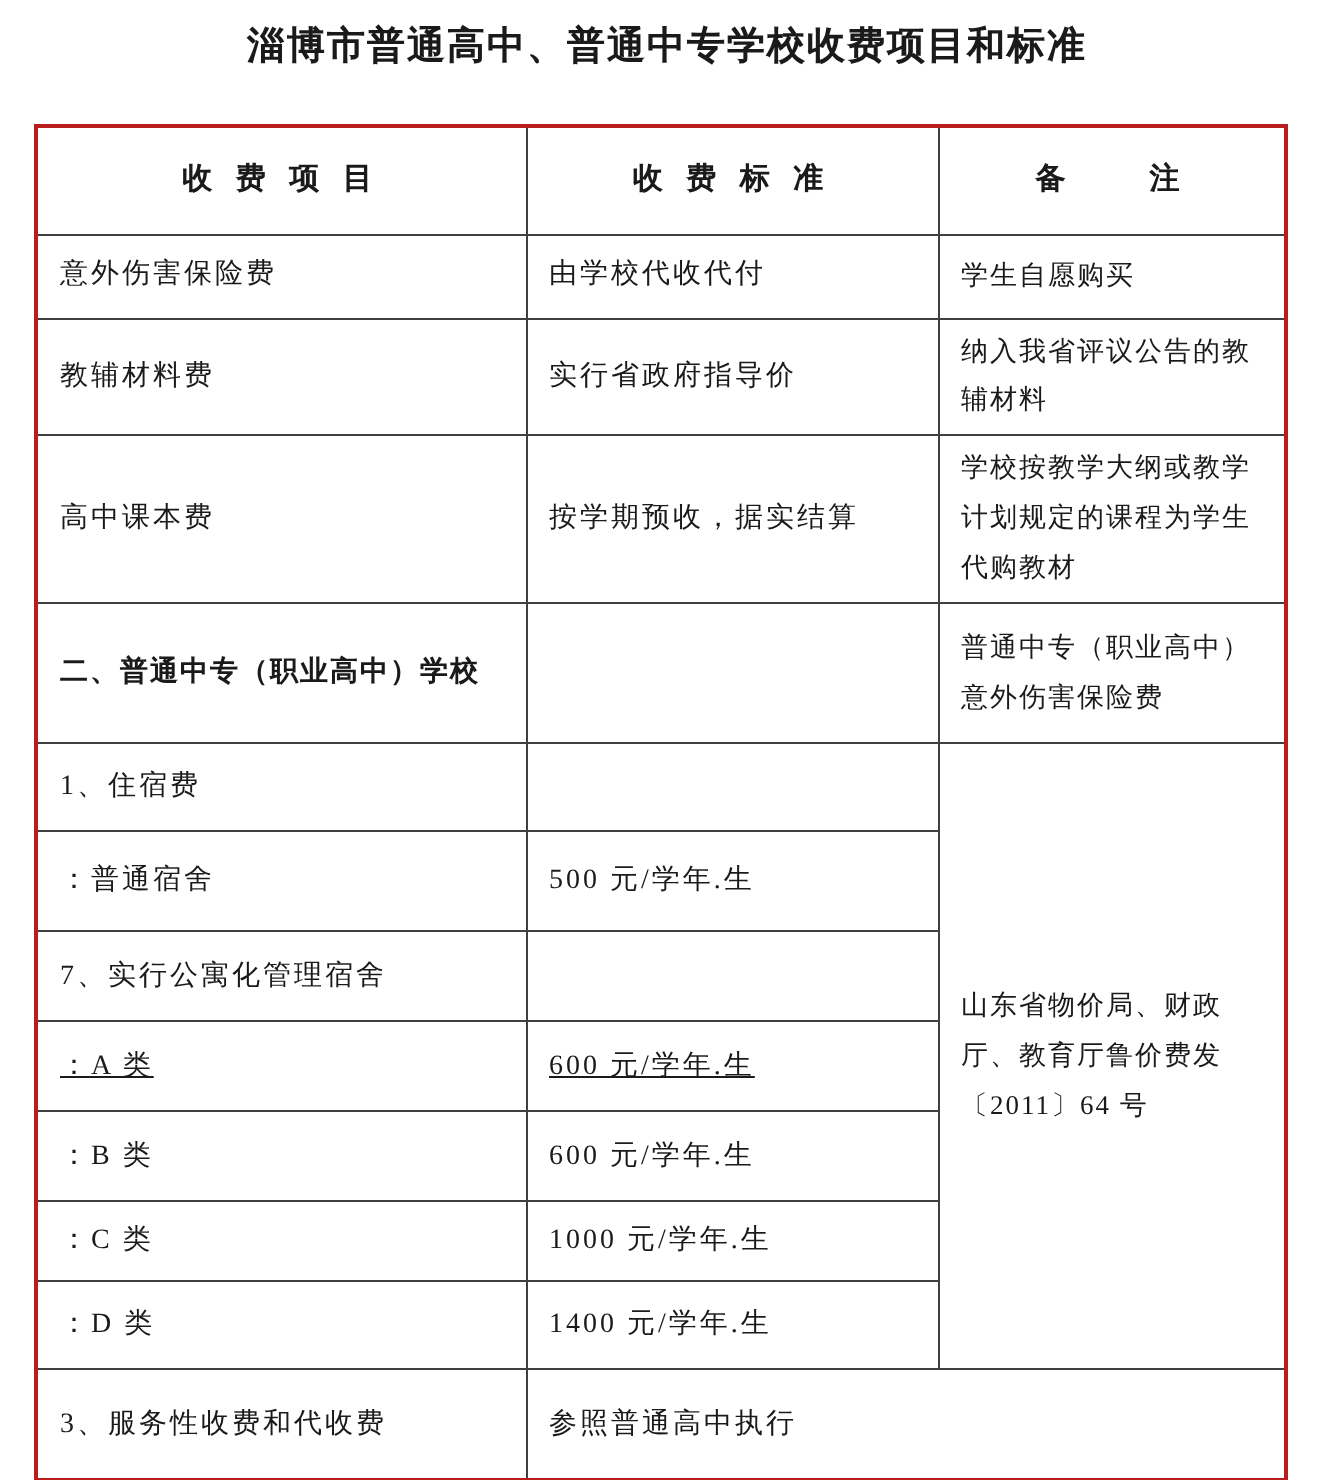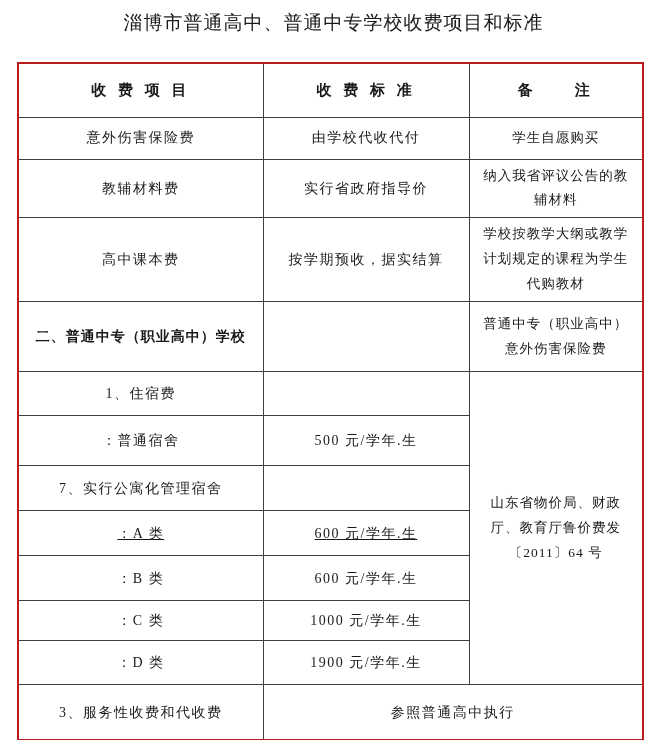--- a/index.html
+++ b/index.html
@@ -9,40 +9,40 @@
     font-family: "Liberation Serif", "DejaVu Serif", serif;
     color: #1a1a1a;
     overflow: hidden;
     position: relative;
   }
   .page-title {
     position: absolute;
     top: 10px; left: 0; right: 0;
     text-align: center;
     font-size: 19px;
-    font-weight: normal;
+    font-weight: bold;
     letter-spacing: 1px;
   }
   table.fee-table {
     position: absolute;
     left: 17px; top: 62px;
     width: 625px;
     border-collapse: collapse;
     table-layout: fixed;
     border: 2px solid #b91c1c;
   }
   .fee-table td, .fee-table th {
     border: 1px solid #3f3f3f;
     font-size: 14px;
     font-weight: normal;
     letter-spacing: 1.5px;
     line-height: 1.8;
     padding: 4px 11px;
     vertical-align: middle;
-    text-align: center;
+    text-align: left;
     word-break: break-all;
   }
   .fee-table th {
     text-align: center;
     font-weight: bold;
     font-size: 15px;
     letter-spacing: 4px;
     height: 54px;
   }
   .fee-table .bold { font-weight: bold; letter-spacing: 1px; }
@@ -118,20 +118,20 @@
   <tr class="r8">
     <td>：B 类</td>
     <td>600 元/学年.生</td>
   </tr>
   <tr class="r9">
     <td>：C 类</td>
     <td>1000 元/学年.生</td>
   </tr>
   <tr class="r10">
     <td>：D 类</td>
-    <td>1900 元/学年.生</td>
+    <td>1400 元/学年.生</td>
   </tr>
   <tr class="r11">
     <td>3、服务性收费和代收费</td>
     <td colspan="2">参照普通高中执行</td>
   </tr>
 </tbody>
   </table>
 
 </body></html>

